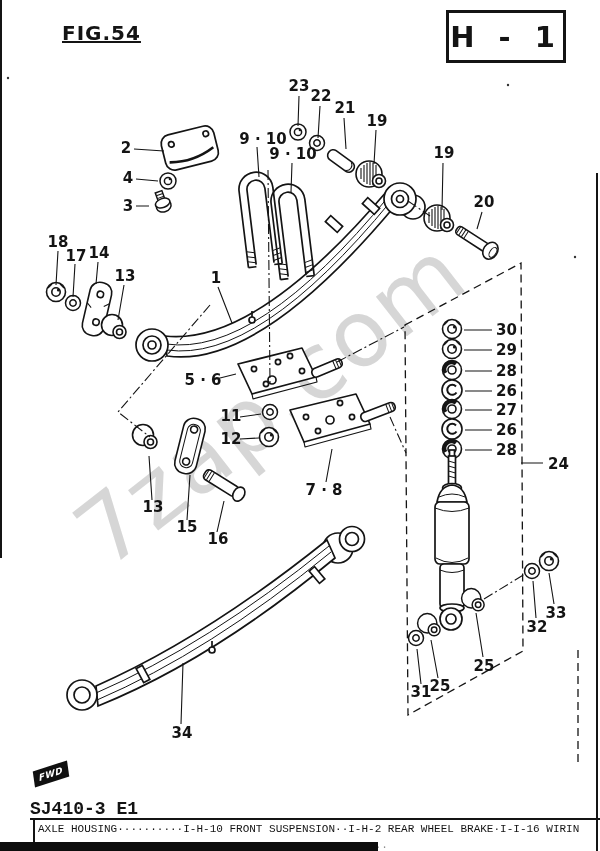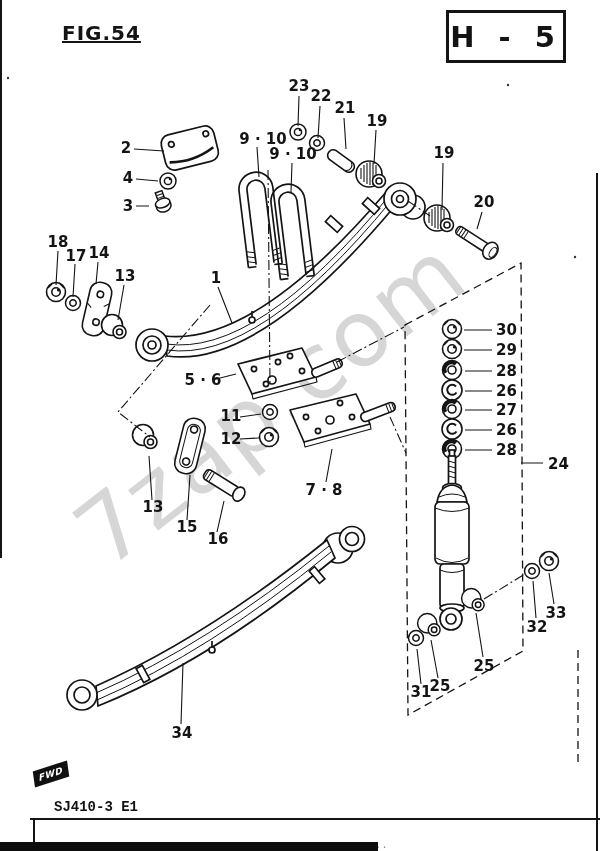--- a/index.html
+++ b/index.html
@@ -13,40 +13,40 @@
         letter-spacing:7px;z-index:3;}
   .watermark{position:absolute;left:88px;top:492px;font-size:92px;font-weight:normal;color:#bcbcbc;
         opacity:.6;transform:rotate(-38deg);transform-origin:0 50%;letter-spacing:2px;
         white-space:nowrap;z-index:1;}
   .diagram{position:absolute;left:0;top:0;z-index:2;}
   .diagram text{font-family:"DejaVu Sans",sans-serif;font-size:15px;font-weight:bold;fill:#141414;}
   .fwd-flag{position:absolute;left:33px;top:766px;width:36px;height:16px;background:#101010;
         transform:rotate(-18deg) skewX(-10deg);display:flex;align-items:center;justify-content:center;
         color:#fff;font-style:italic;font-weight:bold;font-size:9px;letter-spacing:.5px;z-index:3;}
   .model-code{position:absolute;left:30px;top:799px;font-family:"Liberation Mono",monospace;
-        font-weight:bold;font-size:14px;z-index:3;margin-left:24px;}
+        font-weight:bold;font-size:18px;z-index:3;}
   .footer-rule{position:absolute;left:30px;top:818px;width:570px;border-top:2px solid #141414;z-index:3;}
   .footer-tick{position:absolute;left:33px;top:818px;height:28px;border-left:2px solid #141414;z-index:3;}
   .footer-index{position:absolute;left:38px;top:823px;width:558px;height:16px;overflow:hidden;
         font-family:"Liberation Mono",monospace;font-size:11px;white-space:nowrap;z-index:3;}
   .footer-partial{position:absolute;left:38px;top:841px;width:556px;height:9px;overflow:hidden;
         color:#8f8f8f;font-family:"Liberation Mono",monospace;font-size:11px;white-space:nowrap;z-index:3;}
   .bottom-bar{position:absolute;left:0;top:842px;width:378px;height:9px;background:#0d0d0d;z-index:4;}
 </style>
 </head>
 <body>
 
 <div class="page">
 
   <div class="border-left"></div>
   <div class="border-right"></div>
 
   <div class="fig-label">FIG.54</div>
   <div class="section-box">
-    <span>H - 5</span>
+    <span>H - 1</span>
   </div>
 
   <div class="watermark">7zap.com</div>
 
   <svg class="diagram" width="600" height="851" viewBox="0 0 600 851">
 
     <defs>
       <g id="p-washer" fill="none" stroke="#141414" stroke-width="1.5">
         <circle r="7.5" fill="#fff"></circle>
           <circle r="3.2" fill="#fff"></circle>
@@ -341,16 +341,17 @@
       <text x="548" y="469">24</text>
     </g>
   </svg>
 
   <div class="fwd-flag">
     <span>FWD</span>
   </div>
   <div class="model-code">SJ410-3 E1</div>
   <div class="footer-rule"></div>
   <div class="footer-tick"></div>
+  <div class="footer-index">AXLE HOUSING··········I-H-10 FRONT SUSPENSION··I-H-2  REAR WHEEL BRAKE·I-I-16 WIRIN</div>
   <div class="footer-partial">· ·· ···· · ·· · ··· ·· ····· ·· · ···· ··· ·· ·· ···</div>
   <div class="bottom-bar"></div>
 
 </div>
 
 </body></html>

